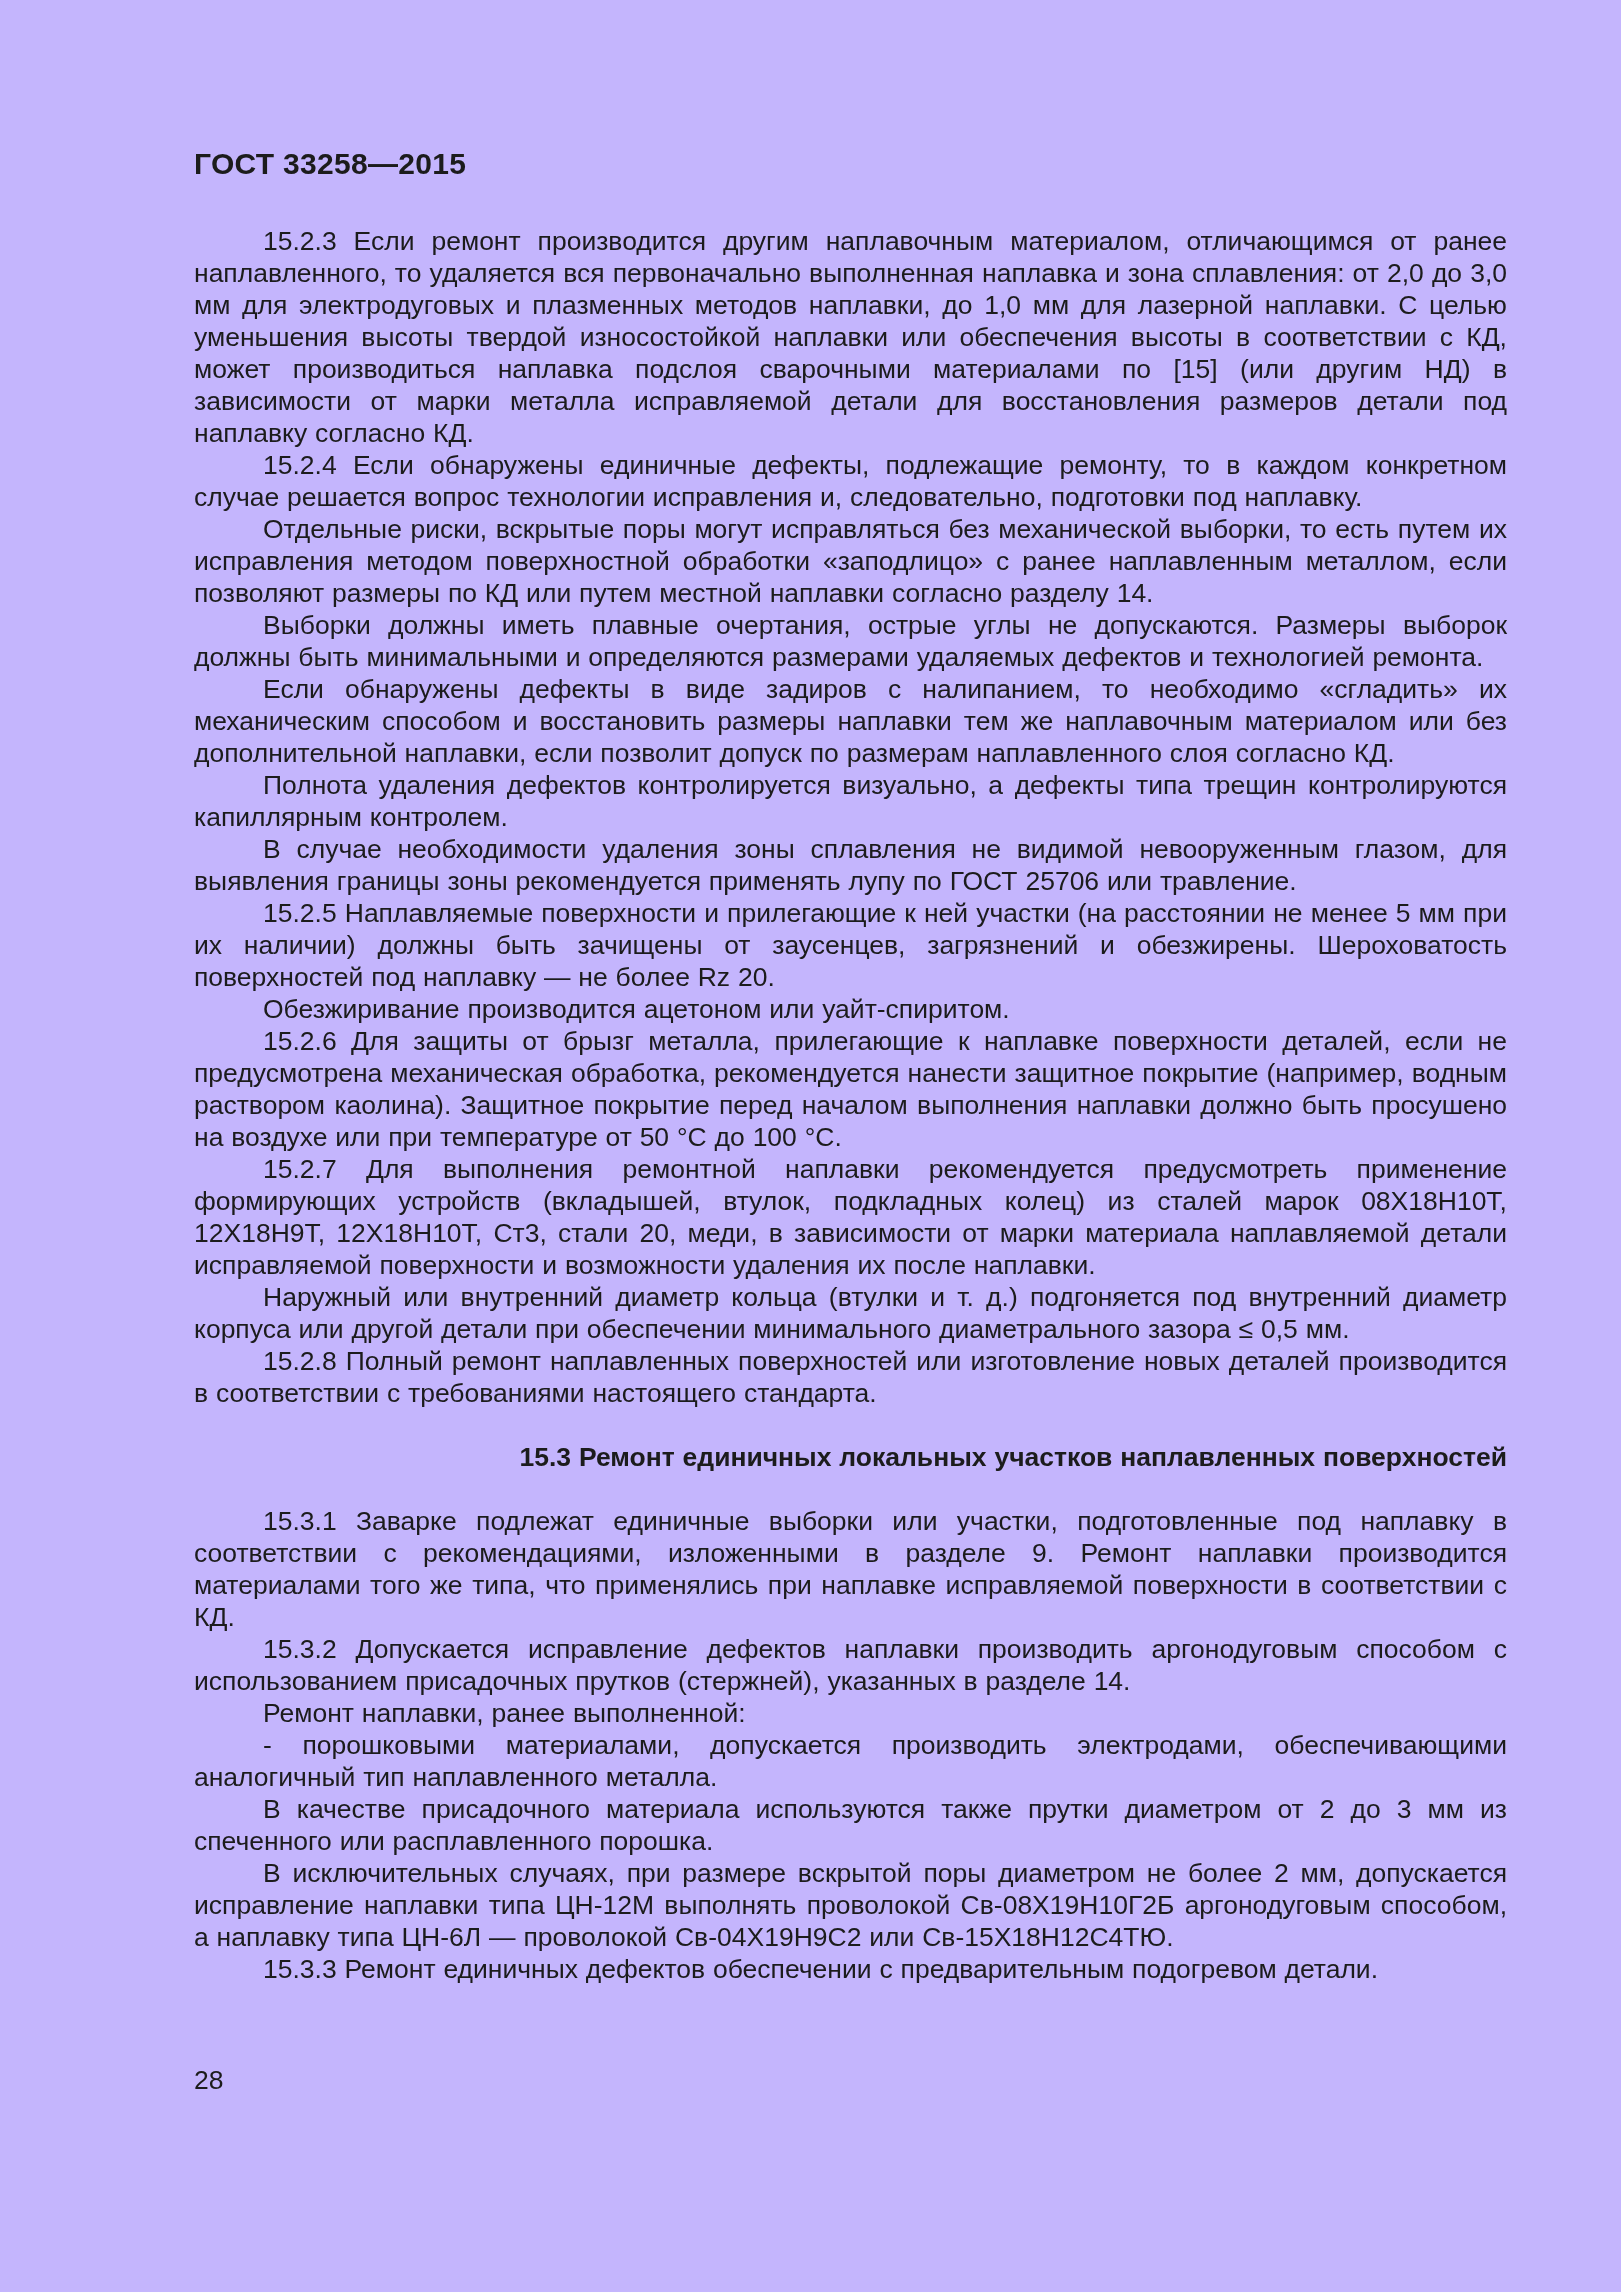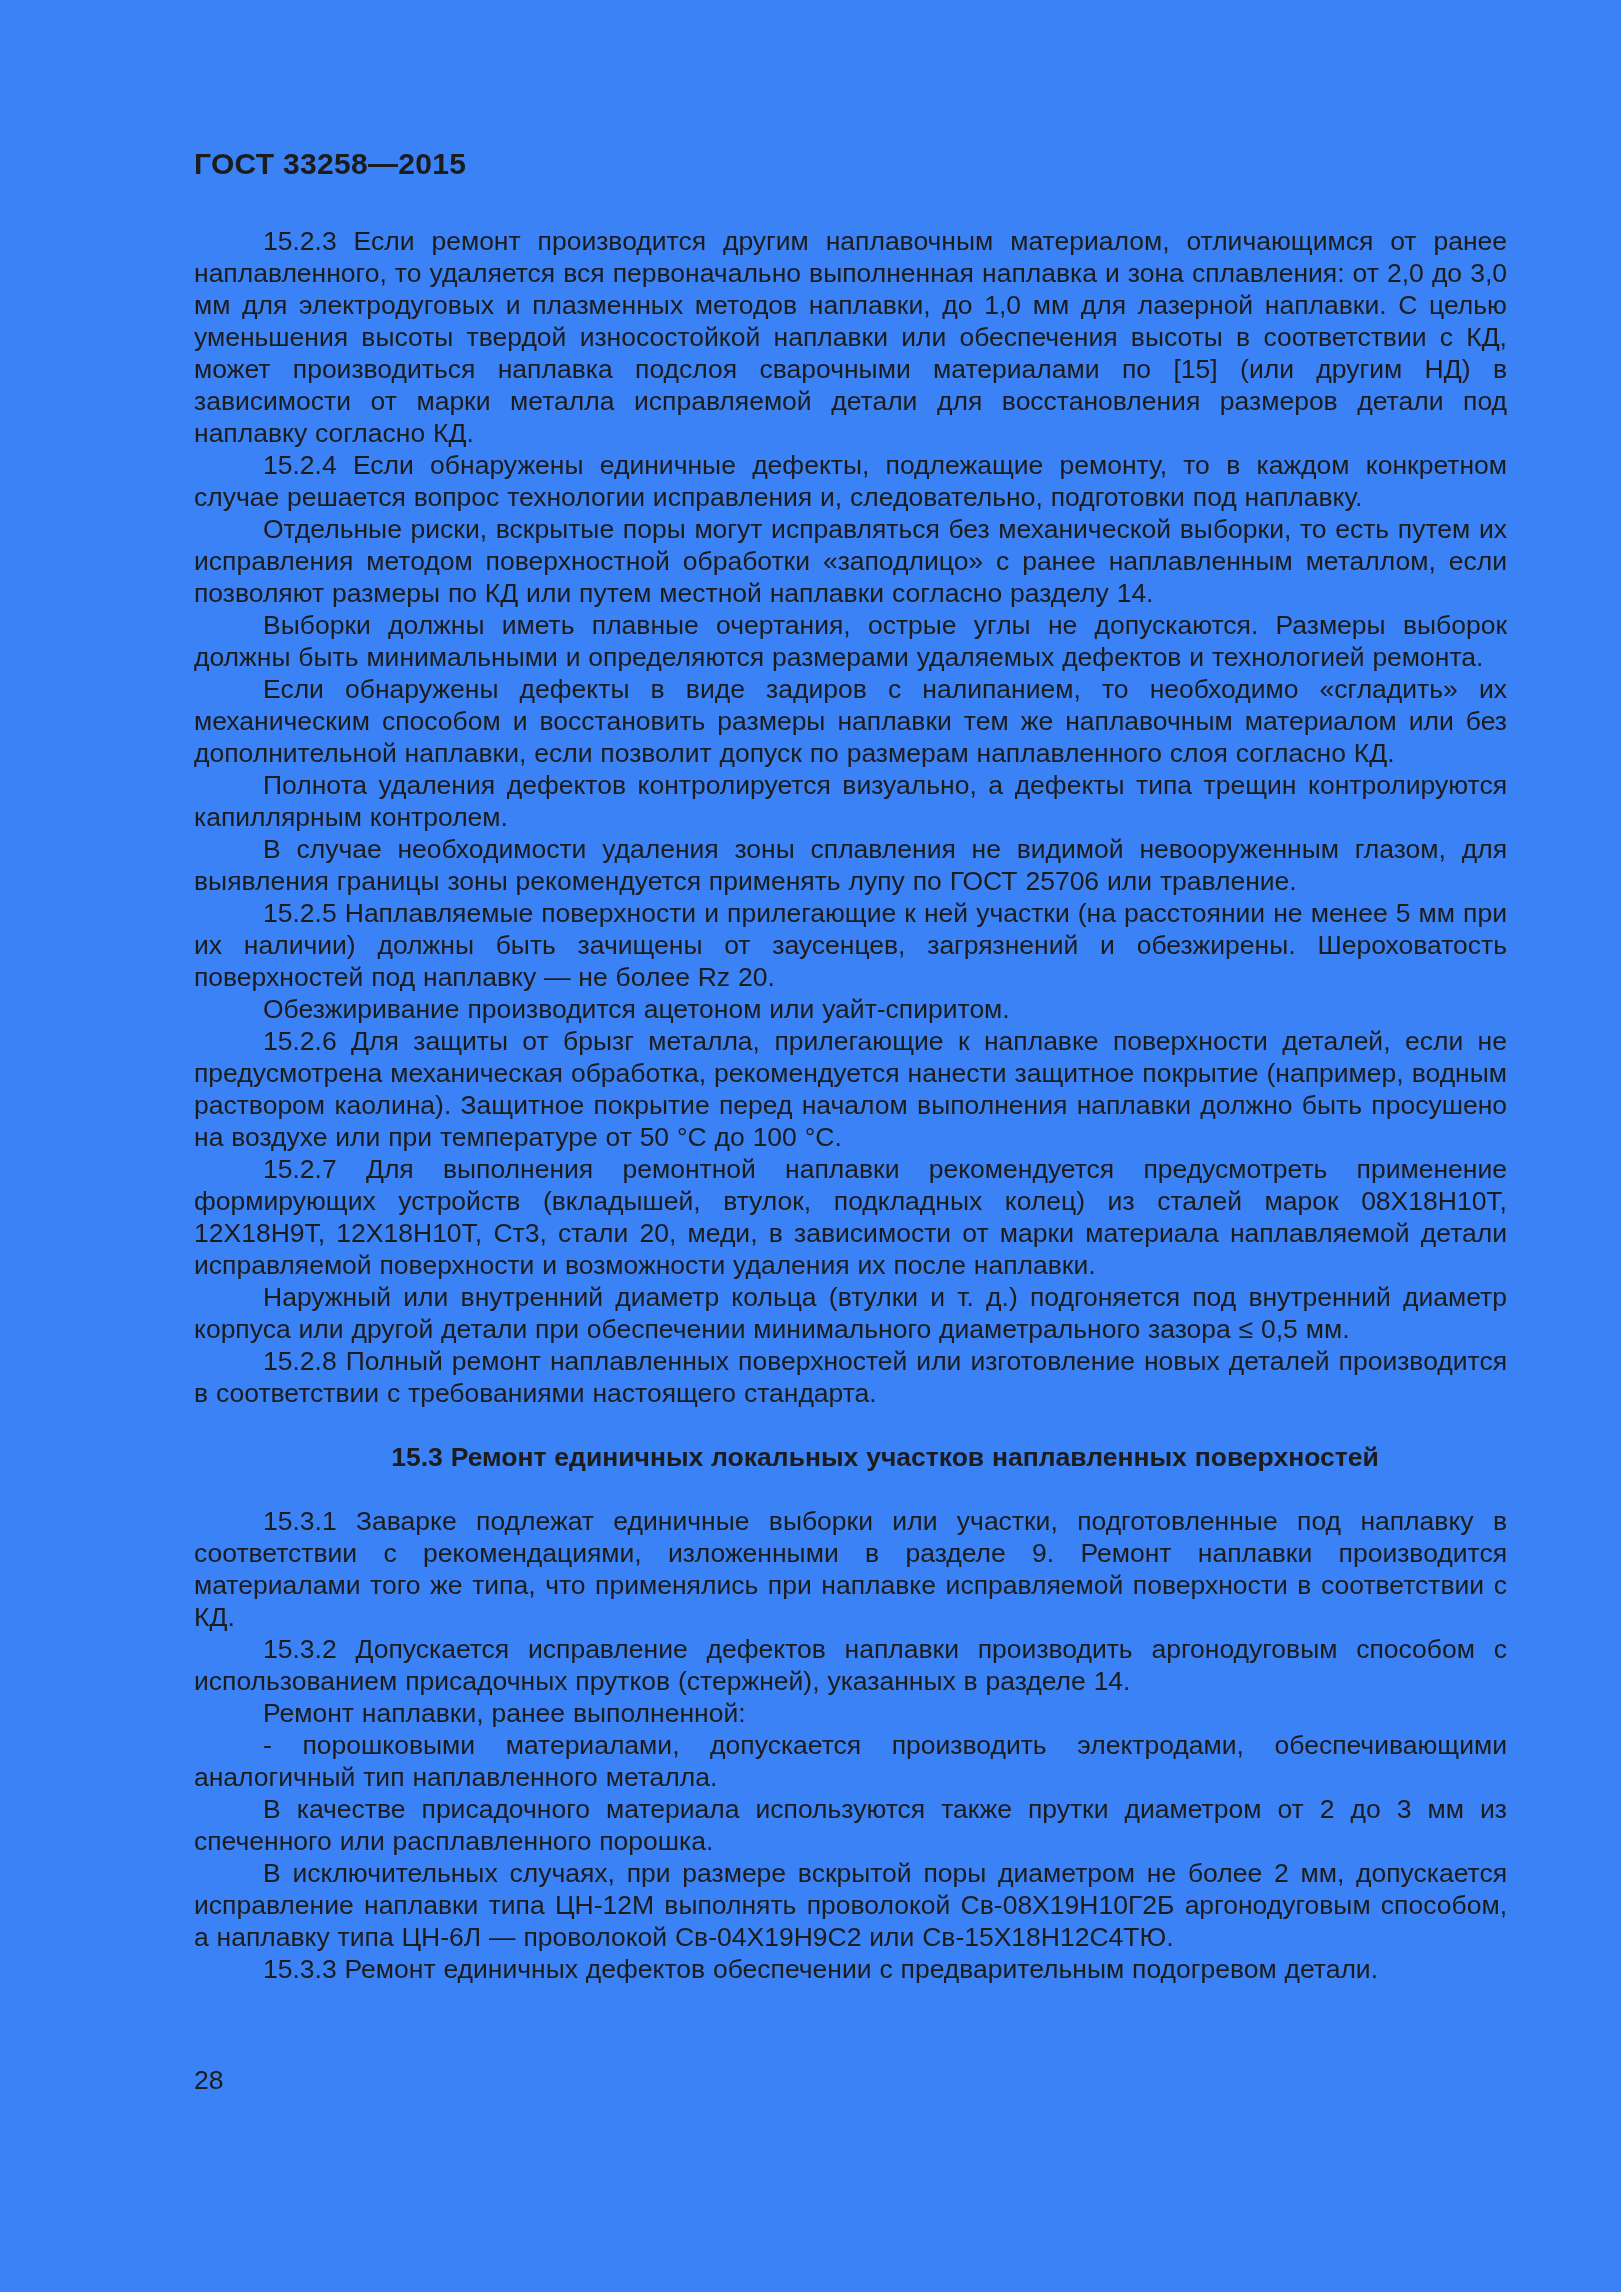--- a/index.html
+++ b/index.html
@@ -4,21 +4,21 @@
 <style>
   html, body {
     margin: 0;
     padding: 0;
     background: #ffffff;
   }
   .page {
     position: relative;
     width: 1621px;
     height: 2293px;
-    background: #3b82f6;
+    background: #c4b5fd;
     font-family: "Liberation Sans", sans-serif;
     color: #1c1c1c;
     overflow: hidden;
   }
   .doc-header {
     position: absolute;
     left: 194px;
     top: 147px;
     font-size: 30px;
     font-weight: 700;
@@ -34,21 +34,21 @@
   p.para {
     margin: 0;
     font-size: 26.5px;
     line-height: 32px;
     text-align: justify;
     text-indent: 69px;
     word-spacing: 0.5px;
   }
   p.heading {
     font-weight: 700;
-    text-align: center;
+    text-align: right;
     margin: 32px 0 32px 0;
   }
   .it {
   }
   .page-number {
     position: absolute;
     left: 194px;
     top: 2064px;
     font-size: 26.5px;
     line-height: 32px;

